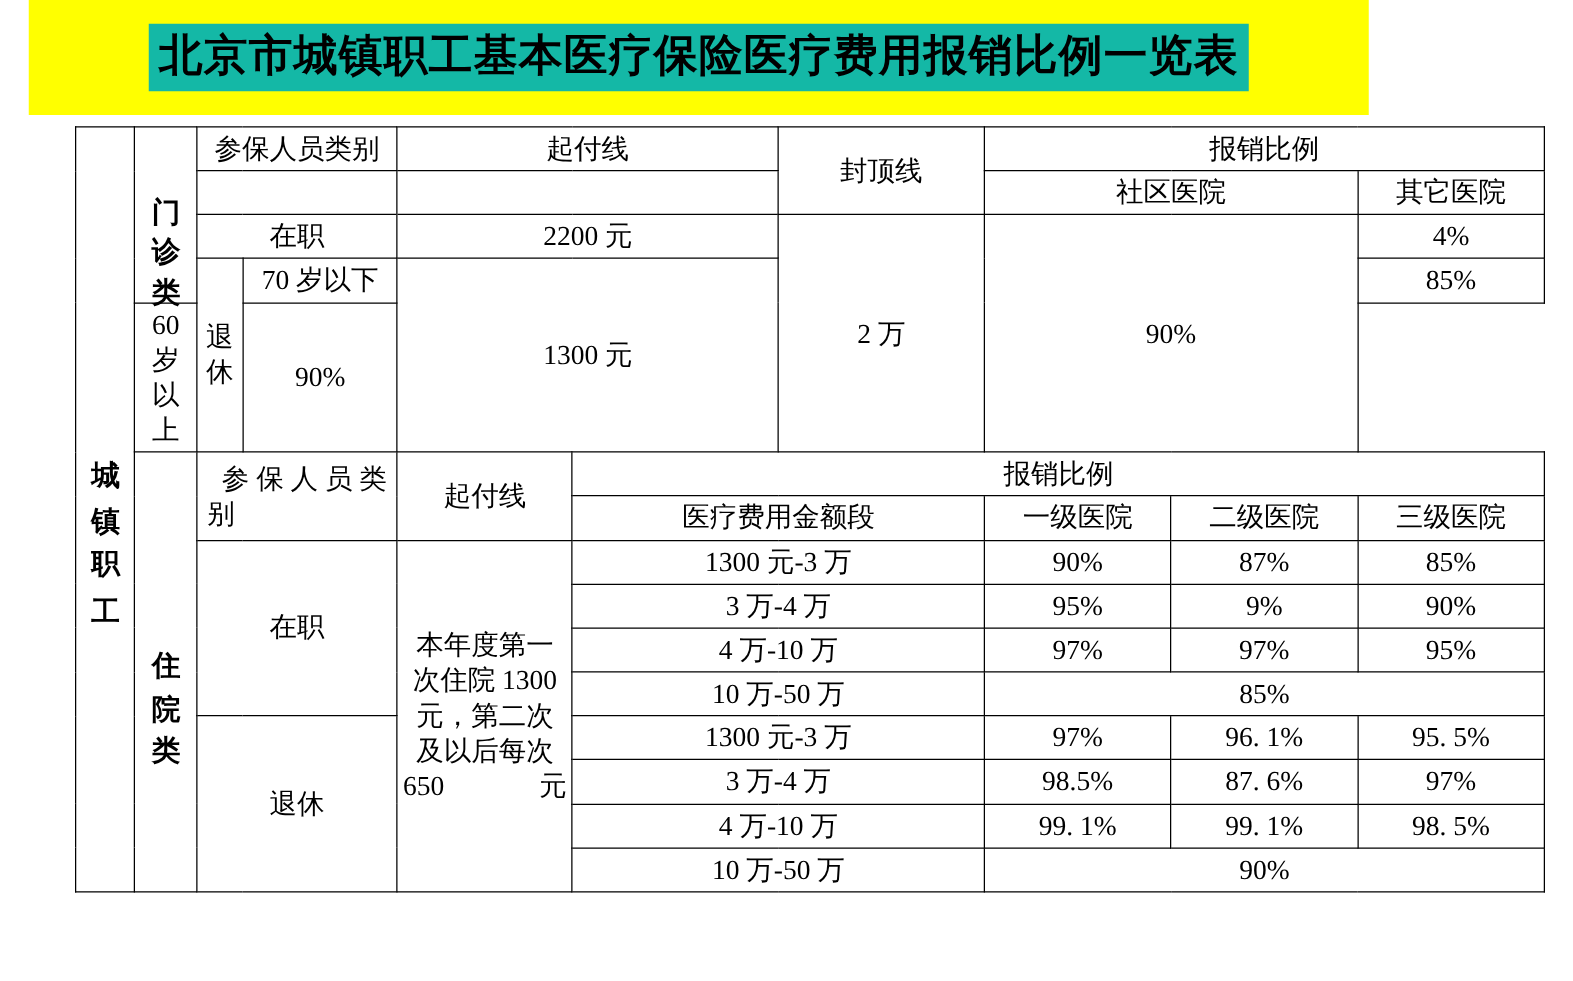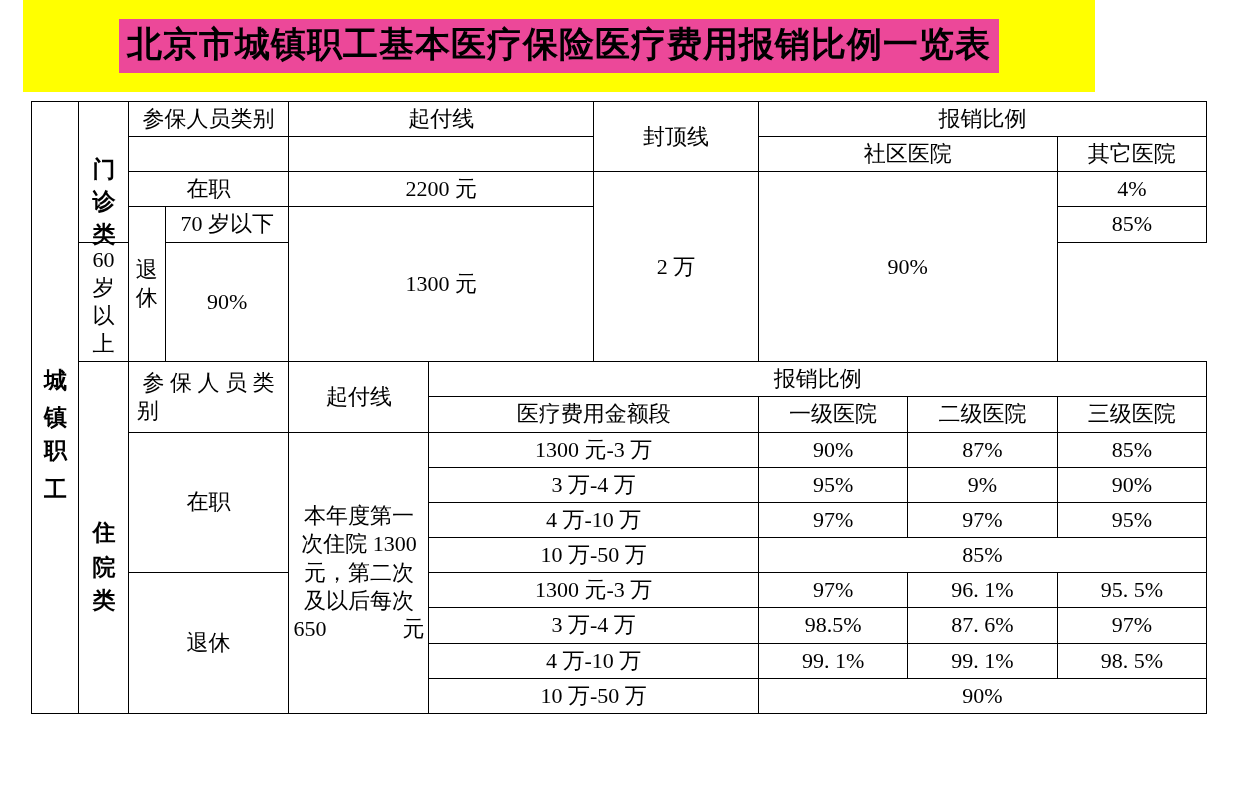--- a/index.html
+++ b/index.html
@@ -15,41 +15,41 @@
     overflow: hidden;
   }
   .page {
     position: relative;
     width: 1258px;
     height: 785px;
     box-sizing: border-box;
   }
   .title {
     display: inline-block;
-    background: #ec4899;
+    background: #14b8a6;
     font-size: 35px;
     font-weight: bold;
     letter-spacing: 1px;
     line-height: 1.25;
     padding: 4px 8px 6px 8px;
     white-space: nowrap;
   }
   .title-band {
     background: #ffff00;
     height: 92px;
     width: 1072px;
     margin-left: 23px;
     box-sizing: border-box;
     display: flex;
     align-items: center;
     justify-content: center;
   }
   
   .table-wrap {
-    margin-left: 31px;
+    margin-left: 60px;
     margin-top: 9px;
     width: 1176px;
   }
   table.sheet {
     border-collapse: collapse;
     table-layout: fixed;
     width: 1176px;
   }
   table.sheet td, table.sheet th {
     border: 1.6px solid #000000;
@@ -146,21 +146,21 @@
 
         <tr>
           <td class="cell-num">60 岁以上</td>
           <td class="cell-num">90%</td>
         </tr>
 
         <tr>
           <td rowspan="11">
             <div class="stack" style="writing-mode: vertical-rl; text-orientation: upright; letter-spacing:4px; margin:0 auto;">住 院 类</div>
           </td>
-          <td colspan="2" rowspan="2" class="spread" style="padding:4px 8px;">参 保 人 员 类 别</td>
+          <td colspan="2" rowspan="2" class="spread" style="padding:4px 8px;text-align:right;">参 保 人 员 类 别</td>
           <td rowspan="2" class="bold">起付线</td>
           <td colspan="5" class="bold">报销比例</td>
         </tr>
         <tr>
           <td colspan="2" class="bold">医疗费用金额段</td>
           <td class="bold">一级医院</td>
           <td class="bold">二级医院</td>
           <td class="bold">三级医院</td>
         </tr>
 

